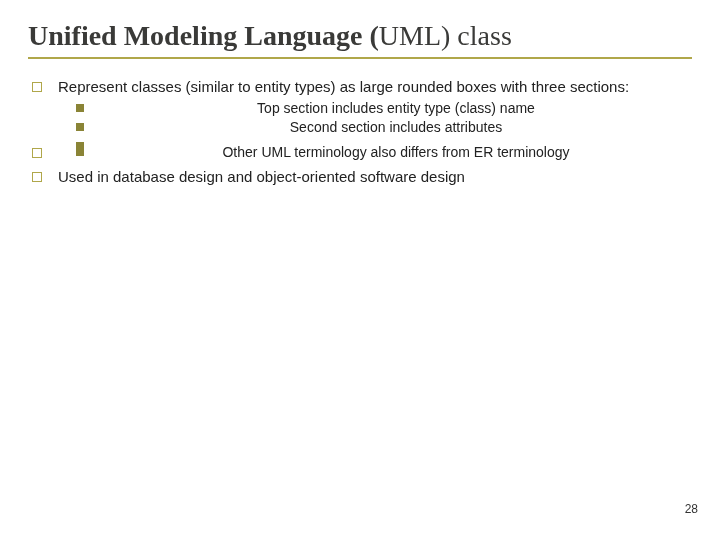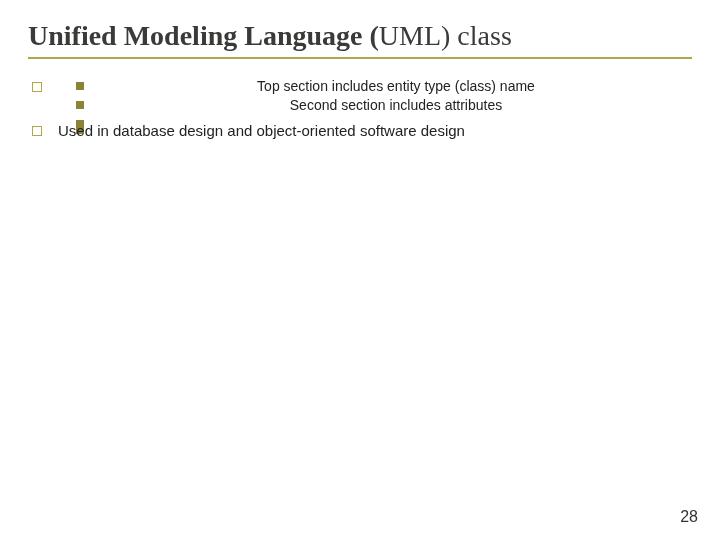--- a/index.html
+++ b/index.html
@@ -35,46 +35,47 @@
   ul.level2 { list-style: none; margin-left: 18px; margin-top: 2px; text-align: center; }
   ul.level2 > li { position: relative; padding-left: 24px; font-size: 14px; line-height: 1.35; }
   ul.level2 > li > .bullet-fill {
     position: absolute; left: 0; top: 5px;
     width: 8px; height: 8px;
     background: #8a8436;
   }
   .page-num {
     position: absolute;
     right: 22px;
-    bottom: 14px;
-    font-size: 16px;
+    bottom: 24px;
+    font-size: 12px;
     color: #333;
   }
 </style>
 </head>
 <body>
 
 <div class="title">
   <span>Unified Modeling Language (</span><span class="paren">UML) class</span><br>
 </div>
 
 <div class="content">
   <ul class="level1">
     <li>
       <span class="bullet-sq"></span>
+      <span>Represent classes (similar to entity types) as large rounded boxes with three sections:</span>
       <ul class="level2">
         <li><span class="bullet-fill"></span><span>Top section includes entity type (class) name</span></li>
         <li><span class="bullet-fill"></span><span>Second section includes attributes</span></li>
         <li><span class="bullet-fill"></span></li>
       </ul>
     </li>
     <li>
       <span class="bullet-sq"></span>
       <ul class="level2">
-        <li><span class="bullet-fill"></span></li>
+        <li><span class="bullet-fill"></span><span>Other UML terminology also differs from ER terminology</span></li>
       </ul>
     </li>
     <li>
       <span class="bullet-sq"></span>
       <span>Used in database design and object-oriented software design</span>
     </li>
   </ul>
 </div>
 
 <div class="page-num">28</div>

